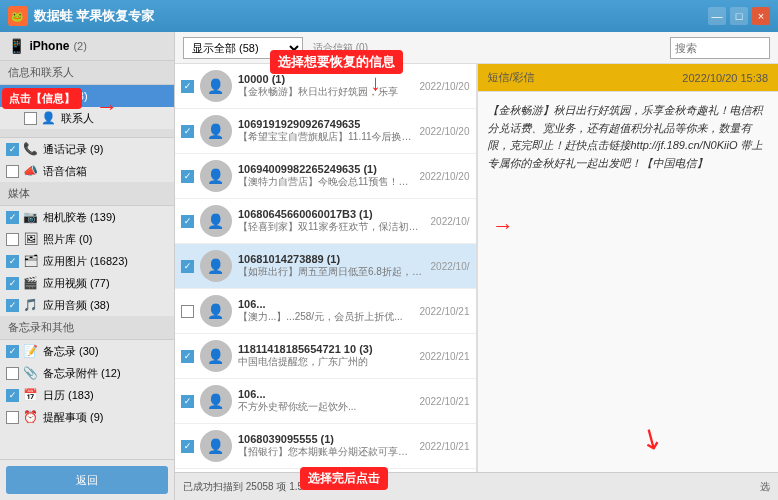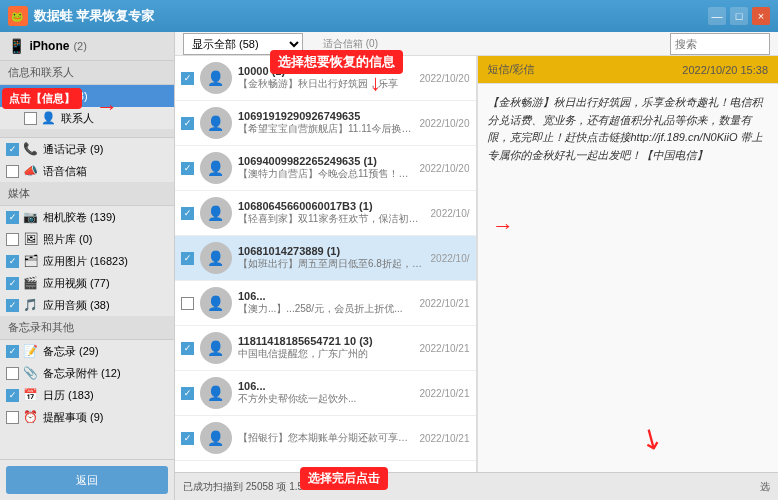--- a/index.html
+++ b/index.html
@@ -109,27 +109,27 @@
     
     .content-area {
       flex: 1;
       display: flex;
       flex-direction: column;
       background: white;
     }
     
     
     .toolbar {
-      height: 24px;
+      height: 32px;
       background: #f5f5f5;
       border-bottom: 1px solid #ddd;
       display: flex;
       align-items: center;
       padding: 0 8px;
-      gap: 12px;
+      gap: 2px;
     }
     .filter-select {
       height: 22px;
       border: 1px solid #aaa;
       background: white;
       padding: 0 4px;
       font-size: 11px;
       min-width: 120px;
     }
     .search-box {
@@ -323,21 +323,21 @@
       <div class="sidebar-item">
         <div class="checkbox checked"></div>
         <span class="sidebar-icon">🎵</span>
         <span class="sidebar-label">应用音频 (38)</span>
       </div>
 
       <div class="sidebar-section-header">备忘录和其他</div>
       <div class="sidebar-item">
         <div class="checkbox checked"></div>
         <span class="sidebar-icon">📝</span>
-        <span class="sidebar-label">备忘录 (29)</span>
+        <span class="sidebar-label">备忘录 (30)</span>
       </div>
       <div class="sidebar-item">
         <div class="checkbox"></div>
         <span class="sidebar-icon">📎</span>
         <span class="sidebar-label">备忘录附件 (12)</span>
       </div>
       <div class="sidebar-item">
         <div class="checkbox checked"></div>
         <span class="sidebar-icon">📅</span>
         <span class="sidebar-label">日历 (183)</span>
@@ -446,20 +446,21 @@
               <div class="msg-sender">106...</div>
               <div class="msg-preview">不方外史帮你统一起饮外...</div>
             </div>
             <div class="msg-date">2022/10/21</div>
           </div>
 
           <div class="message-item">
             <div class="msg-checkbox checked"></div>
             <div class="msg-avatar">👤</div>
             <div class="msg-content">
+              <div class="msg-sender">1068039095555 (1)</div>
               <div class="msg-preview">【招银行】您本期账单分期还款可享期时7折优惠！20...</div>
             </div>
             <div class="msg-date">2022/10/21</div>
           </div>
 
           <div class="message-item">
             
             
             
             

